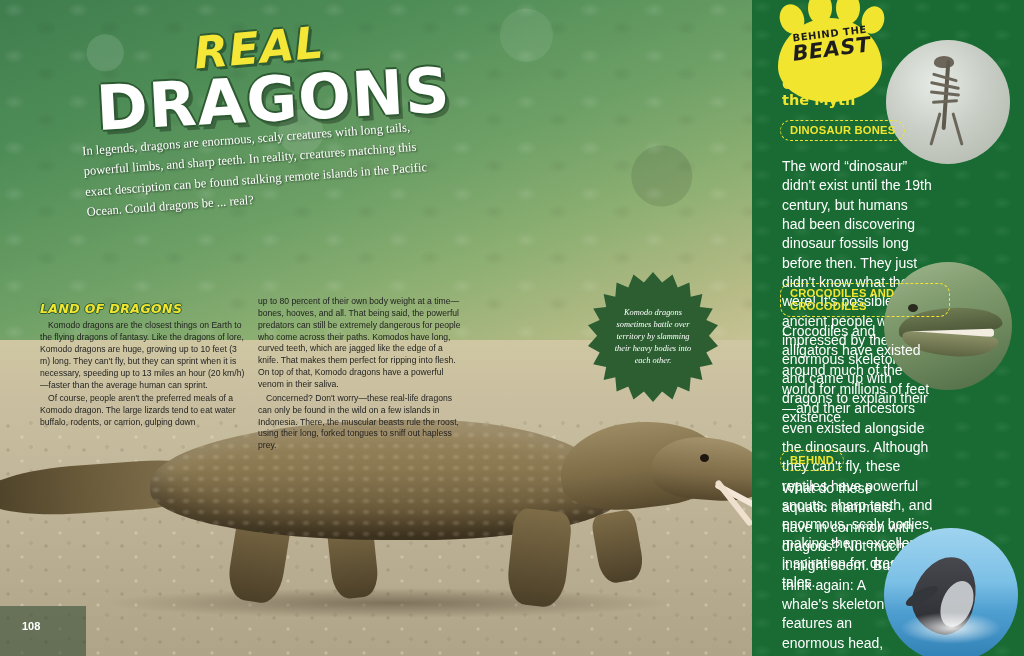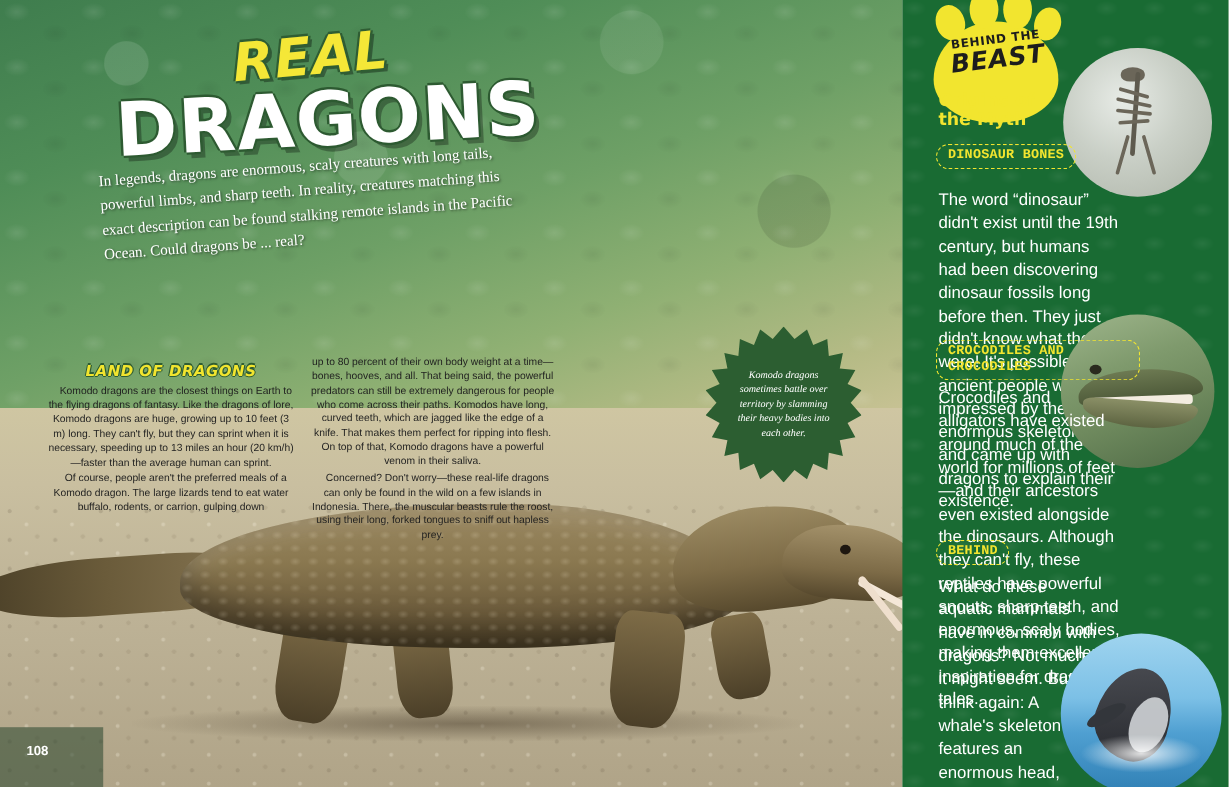--- a/index.html
+++ b/index.html
@@ -114,21 +114,21 @@
     position:absolute;left:84px;top:128px;width:358px;
     transform:rotate(-4.2deg);
     color:#ffffff;font-size:12.6px;line-height:1.62;
     font-family:"Liberation Serif", serif;
     text-shadow:1px 1px 2px rgba(0,0,0,.55);
   }
   .deck p{margin:0;}
 
   
   .col{position:absolute;color:#1f1f1f;font-size:8.6px;line-height:1.38;width:205px;
-       font-family:"Liberation Sans", sans-serif;text-align:center;}
+       font-family:"Liberation Sans", sans-serif;}
   .col p{margin:0 0 2px 0;text-indent:8px;}
   .col p.first{text-indent:0;}
   .col1{left:40px;top:300px;}
   .col2{left:258px;top:296px;}
   .subhead{
     font-family:"DejaVu Sans", sans-serif;
     font-weight:bold;font-style:italic;font-size:12.5px;color:#f2e52f;
     letter-spacing:.4px;margin-bottom:3px;
     text-shadow:-1px 0 #2f5d33,1px 0 #2f5d33,0 -1px #2f5d33,0 1px #2f5d33;
   }
@@ -182,21 +182,21 @@
   .paw-text .l2{font-size:21px;font-weight:bold;font-style:italic;letter-spacing:.5px;margin-top:-2px;}
 
   .origins{
     position:absolute;left:782px;top:76px;width:140px;
     color:#f2e52f;font-family:"DejaVu Sans", sans-serif;font-weight:bold;font-size:14.5px;
     line-height:1.12;
   }
 
   .chip{
     position:absolute;border:1.4px dashed #f2e52f;border-radius:11px;padding:3px 9px;
-    color:#f2e52f;font-family:Liberation Mono, monospace;font-size:11.2px;font-weight:bold;
+    color:#f2e52f;font-family:Liberation Sans, sans-serif;font-size:11.2px;font-weight:bold;
     line-height:1.15;letter-spacing:.2px;
   }
   .chip1{left:780px;top:120px;}
   .chip2{left:780px;top:283px;width:150px;}
   .chip3{left:780px;top:450px;}
 
   .side-p{
     position:absolute;color:#ffffff;font-size:14px;line-height:1.38;
     font-family:"Liberation Sans", sans-serif;
   }

